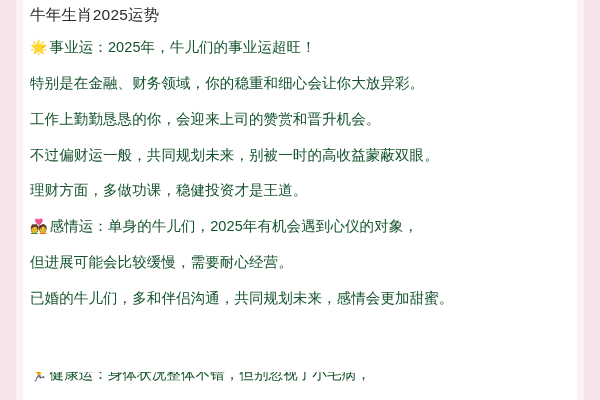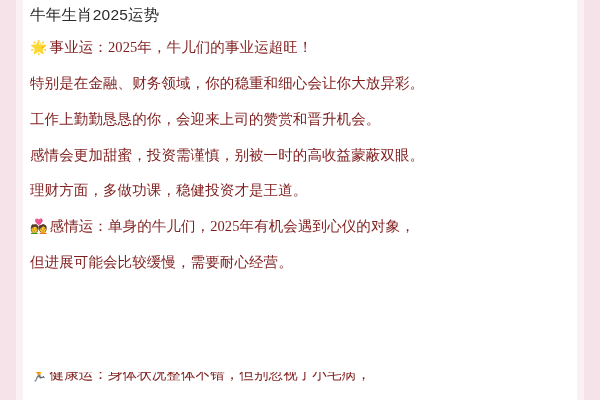--- a/index.html
+++ b/index.html
@@ -55,26 +55,25 @@
     font-size: 15.5px;
     color: #2b2b2b;
     line-height: 1.45;
     margin: 0 0 11px 0;
     letter-spacing: 0.2px;
   }
 
   .para {
     display: block;
     font-size: 14.5px;
-    color: #7f1d1d;
+    color: #14532d;
     line-height: 1.5;
     margin: 0 0 14px 0;
     letter-spacing: 0.1px;
     white-space: nowrap;
-    font-family: Liberation Serif, serif;
   }
   .para .emoji {
     font-size: 14px;
     margin-right: 2px;
     display: inline-block;
   }
   .para.clipped {
     margin-bottom: 0;
   }
   
@@ -115,35 +114,38 @@
       <span>特别是在金融、财务领域，你的稳重和细心会让你大放异彩。</span>
     </div>
 
     <div class="para">
       <span>工作上勤勤恳恳的你，会迎来上司的赞赏和晋升机会。</span>
     </div>
 
 
 
     <div class="para">
-      <span>感情会更加甜蜜，投资需谨慎，别被一时的高收益蒙蔽双眼。</span>
+      <span>不过偏财运一般，共同规划未来，别被一时的高收益蒙蔽双眼。</span>
     </div>
 
     <div class="para">
       <span>理财方面，多做功课，稳健投资才是王道。</span>
     </div>
 
     <div class="para">
       <span class="emoji">💑</span><span>感情运：单身的牛儿们，2025年有机会遇到心仪的对象，</span>
     </div>
 
     <div class="para">
       <span>但进展可能会比较缓慢，需要耐心经营。</span>
     </div>
 
+    <div class="para">
+      <span>已婚的牛儿们，多和伴侣沟通，共同规划未来，感情会更加甜蜜。</span>
+    </div>
 
   </div>
 
   <div class="clip-wrap">
     <div class="para clipped">
       <span class="emoji">🏃</span><span>健康运：身体状况整体不错，但别忽视了小毛病，</span>
     </div>
   </div>
 
 </div>

